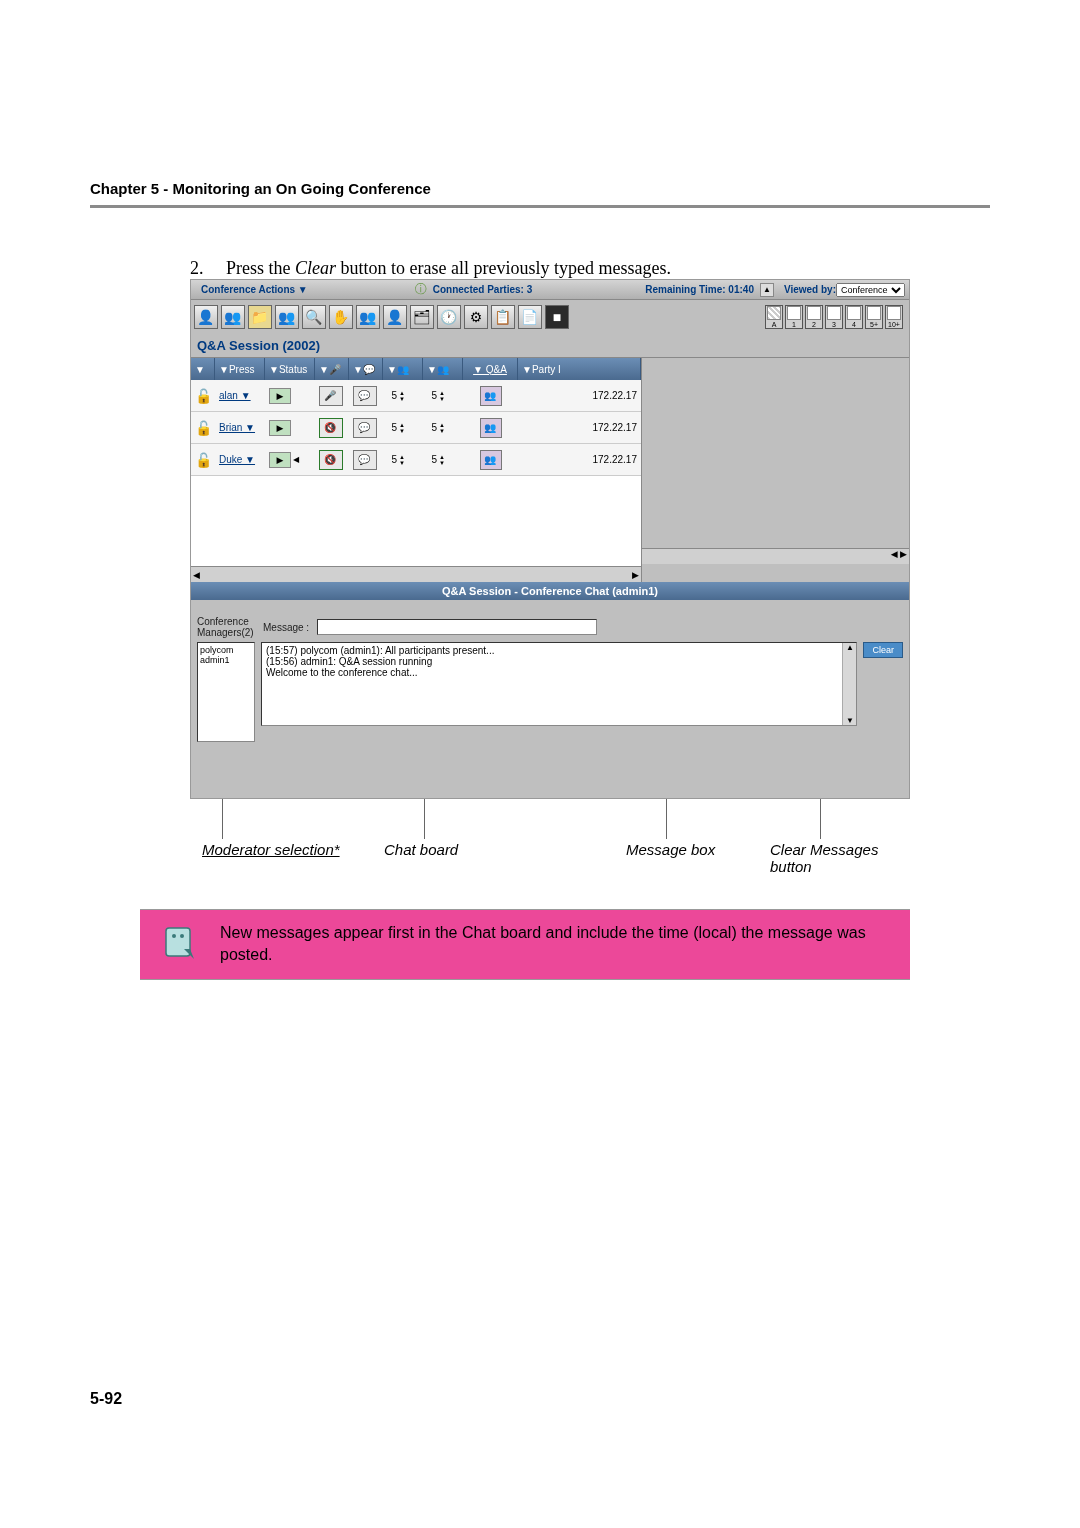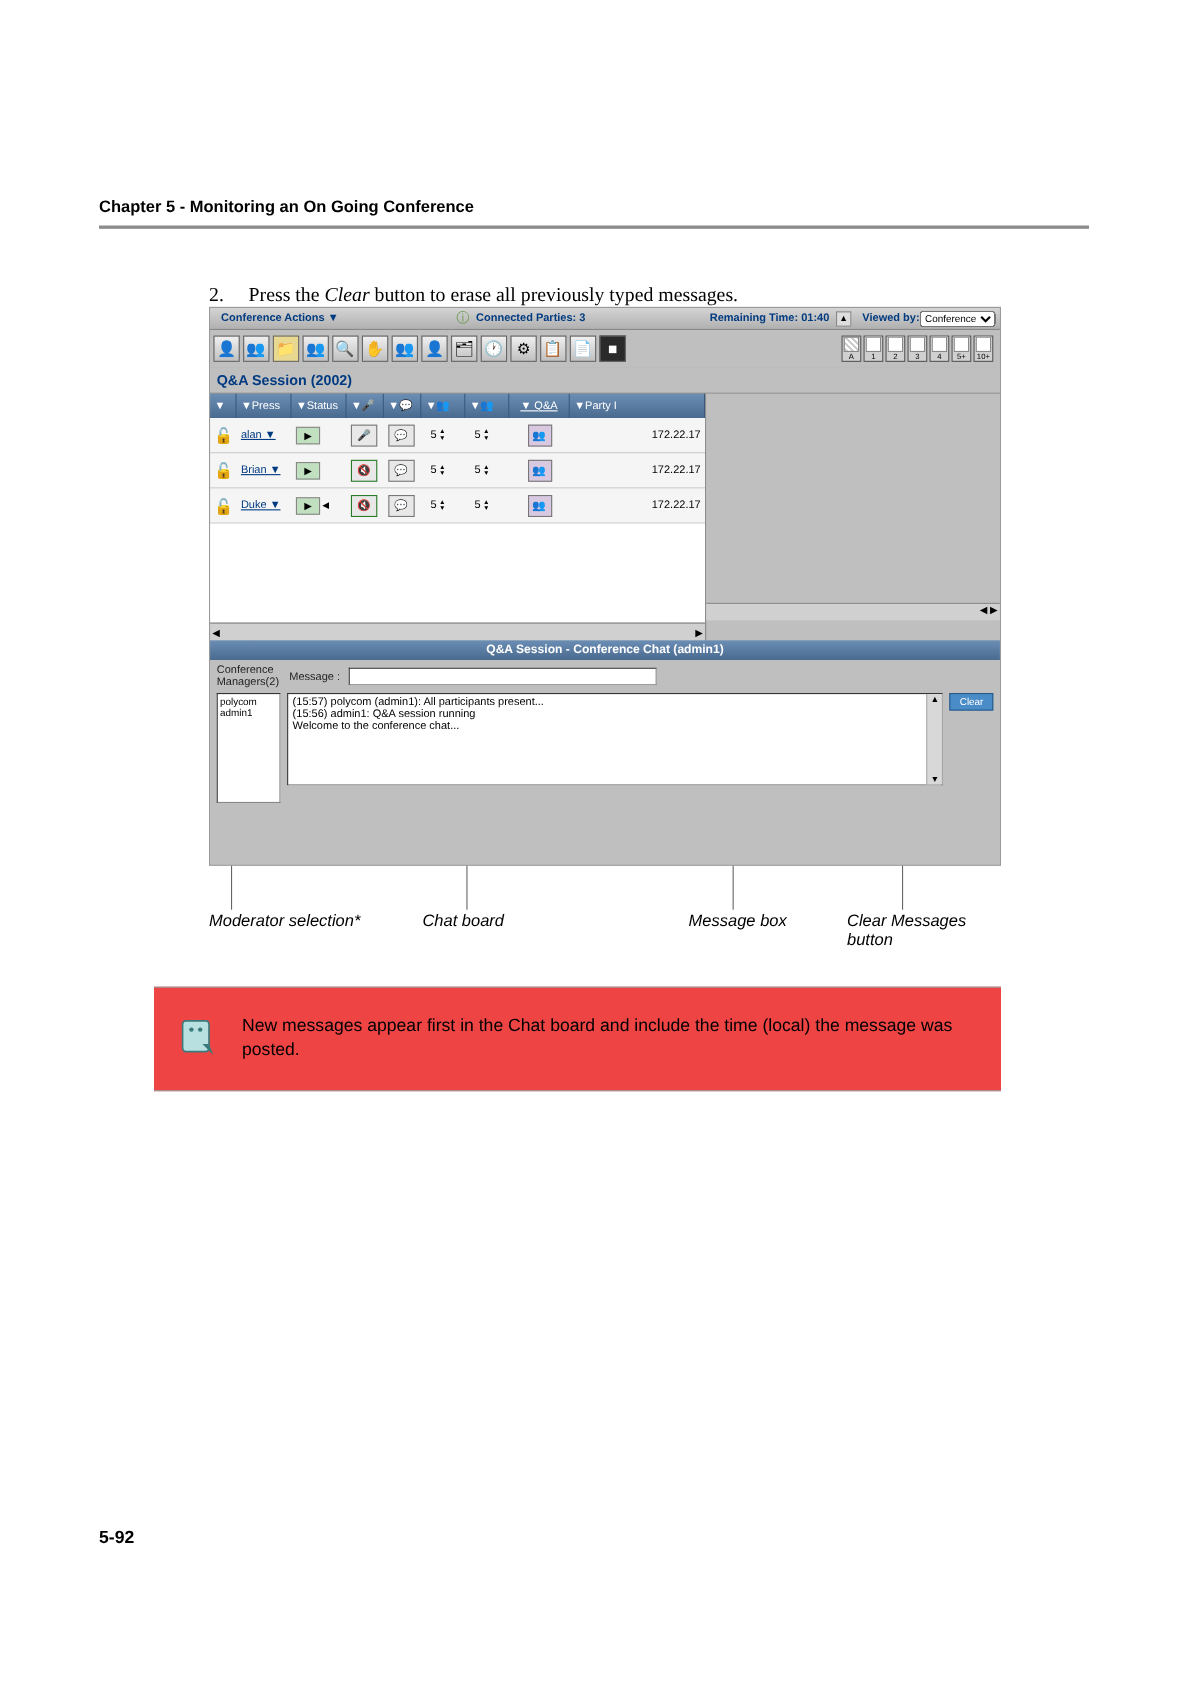--- a/index.html
+++ b/index.html
@@ -243,21 +243,21 @@
     .chat-header {
       background: linear-gradient(to bottom, #6b8eb5, #4a6a8f);
       color: #fff;
       font-weight: bold;
       font-size: 11px;
       text-align: center;
       padding: 3px;
     }
     .chat-area {
       background: #bfbfbf;
-      padding: 4px 6px 6px 6px;
+      padding: 16px 6px 6px 6px;
     }
     .chat-top {
       display: flex;
       align-items: center;
       gap: 8px;
       margin-bottom: 4px;
     }
     .managers-label { font-size: 10px; color: #222; }
     .message-label { font-size: 10px; color: #222; }
     .message-input {
@@ -333,24 +333,24 @@
       height: 40px;
       background: #666;
     }
     
     .note-box {
       margin-top: 110px;
       margin-left: 50px;
       display: flex;
       align-items: flex-start;
       gap: 20px;
-      background: #ef4444;
+      background: #ec4899;
       border-top: 1px solid #999;
       border-bottom: 1px solid #999;
-      padding: 24px 20px;
+      padding: 12px 20px;
       width: 770px;
     }
     .note-icon {
       width: 40px;
       height: 40px;
       flex-shrink: 0;
     }
     .note-text {
       font-size: 16px;
       line-height: 1.4;
@@ -620,21 +620,21 @@
               <span>▼</span>
             </div>
         </div>
         <button class="clear-btn">Clear</button>
       </div>
       <div class="chat-bottom-space"></div>
     </div>
   </div>
 
   <div class="annotations">
-    <div class="anno" style="left:0;">
+    <div class="anno" style="left:12px;text-decoration:underline;">
       <div class="anno-line" style="left:20px;"></div>
       <span>Moderator selection*</span>
     </div>
     <div class="anno" style="left:194px;">
       <div class="anno-line" style="left:40px;"></div>
       <span>Chat board</span>
     </div>
     <div class="anno" style="left:436px;">
       <div class="anno-line" style="left:40px;"></div>
       <span>Message box</span>

